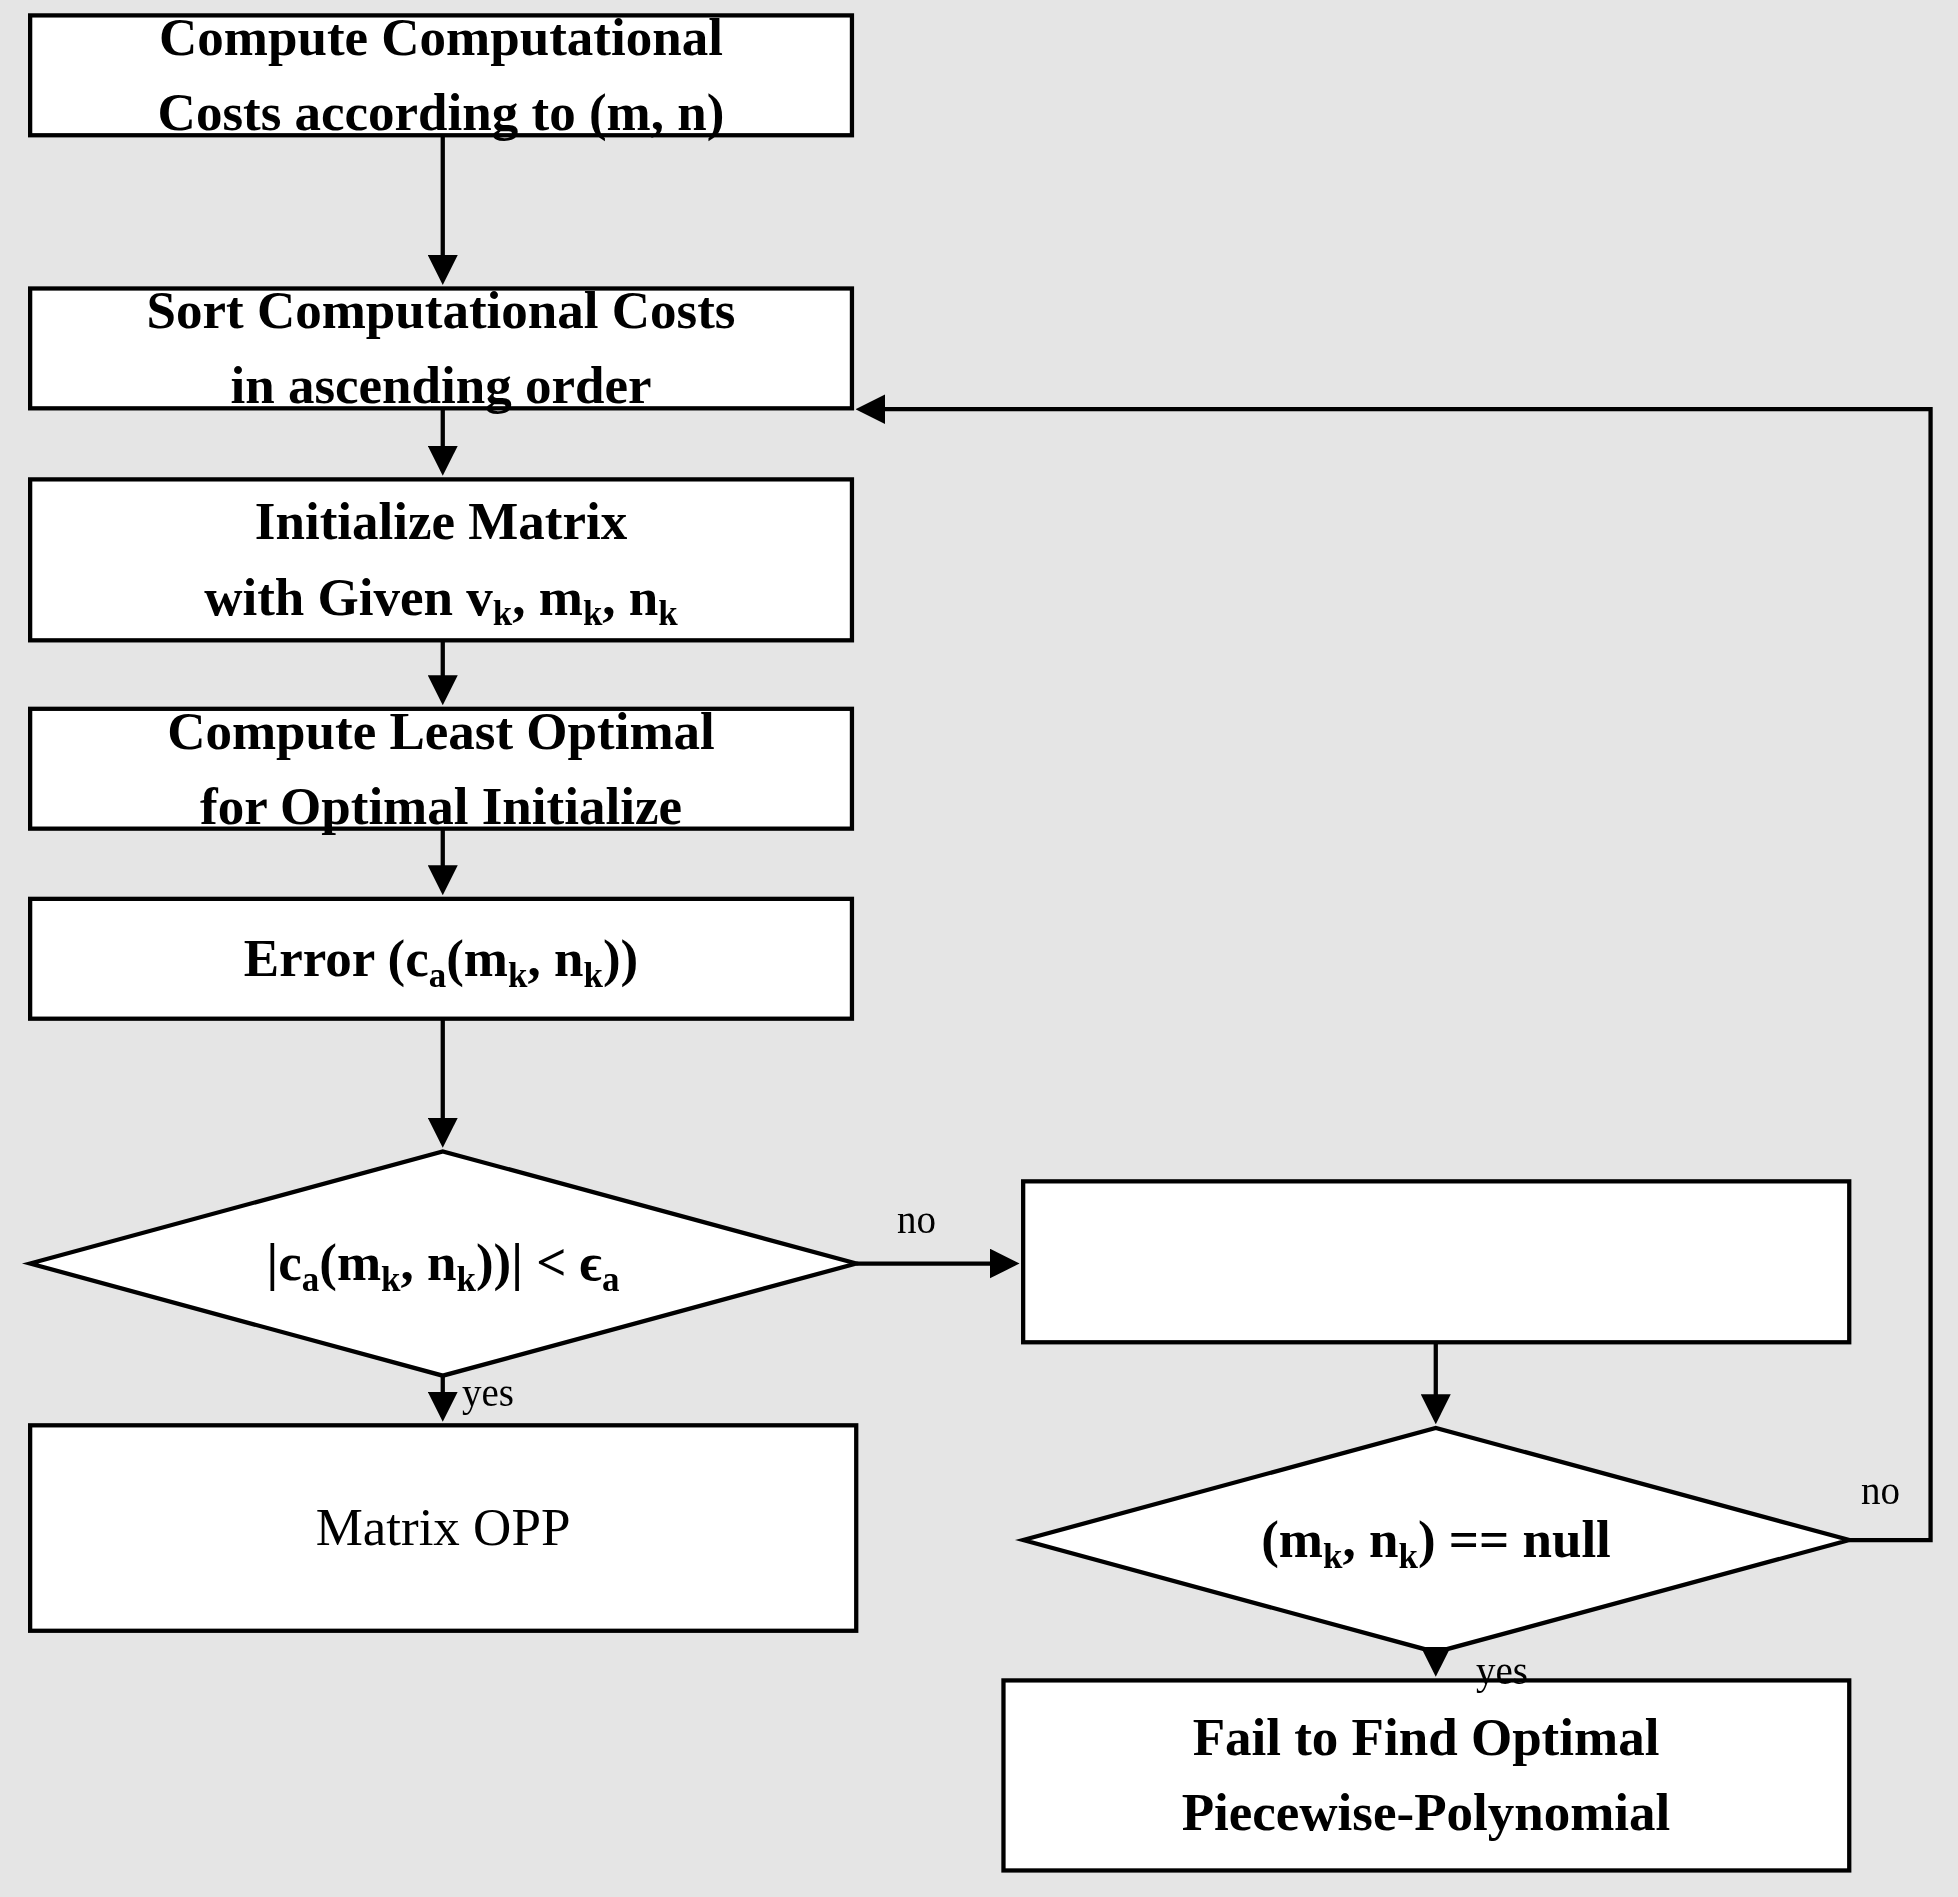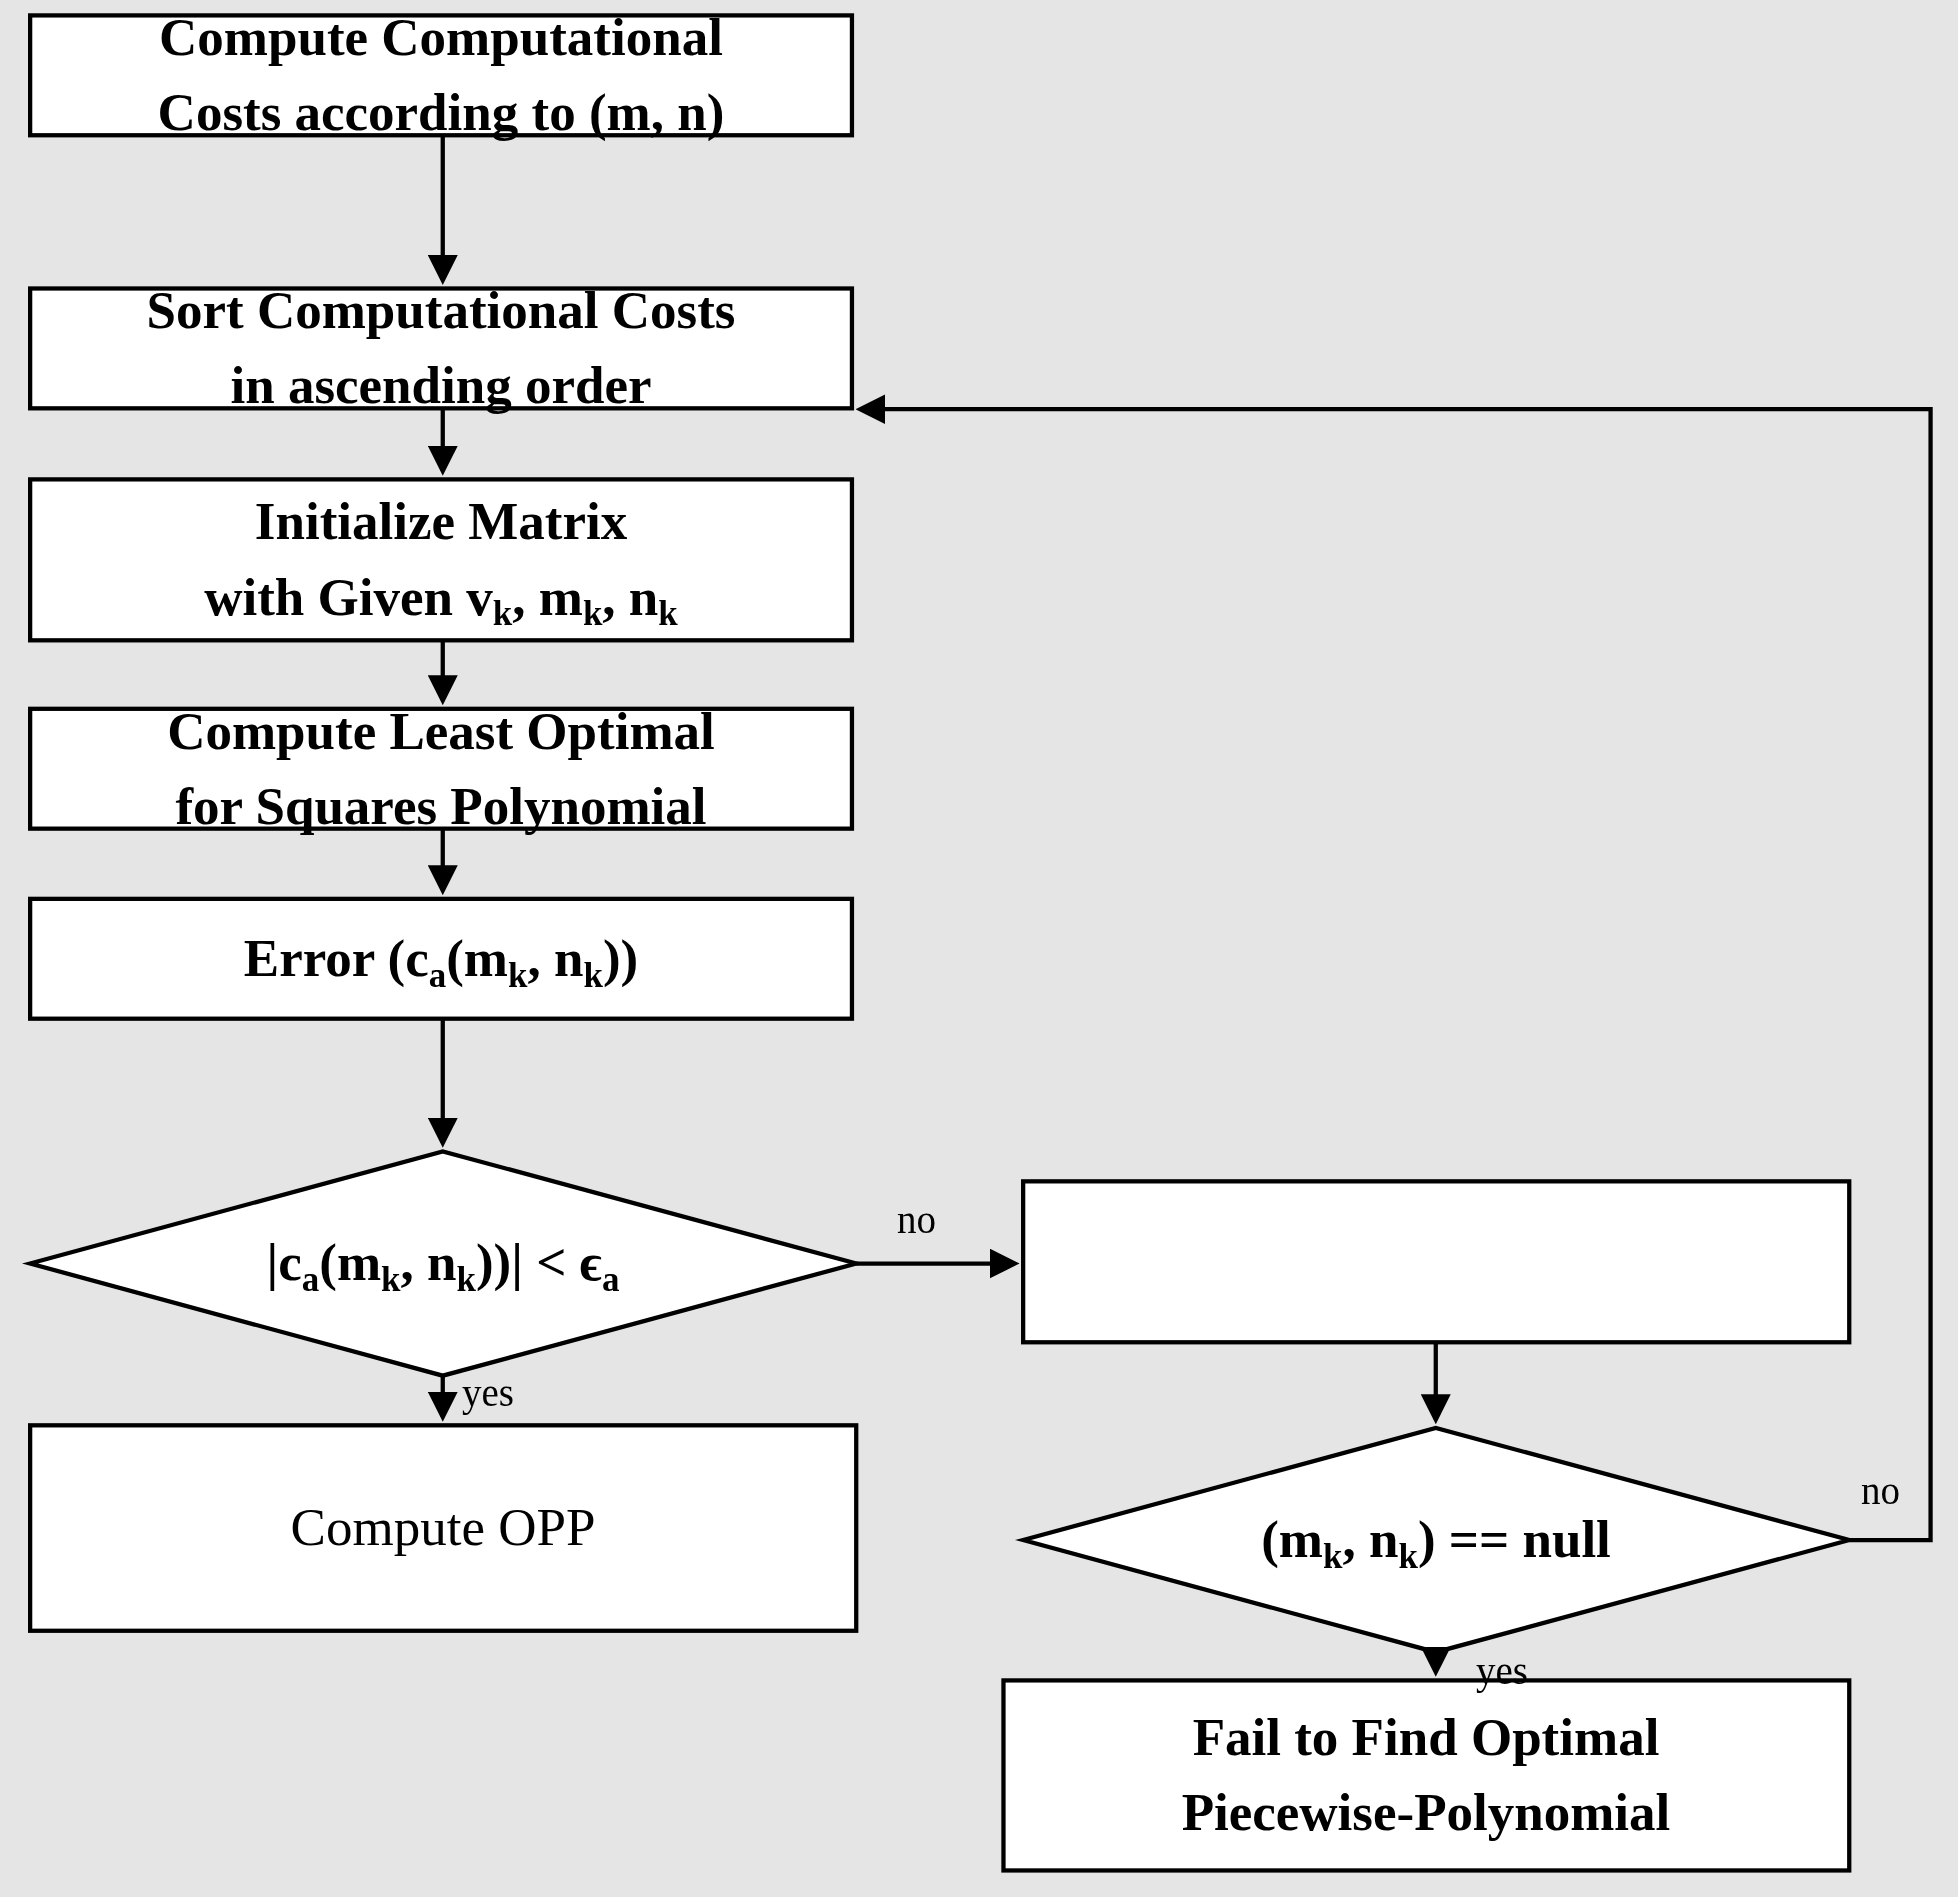--- a/index.html
+++ b/index.html
@@ -133,33 +133,33 @@
     <span class="ln">in ascending order</span>
   </div>
 
   <div class="node-label" style="left:30px; top:479px; width:822px; height:161px;">
     <span class="ln">Initialize Matrix</span>
     <span class="ln">with Given v<sub>k</sub>,&nbsp;m<sub>k</sub>,&nbsp;n<sub>k</sub></span>
   </div>
 
   <div class="node-label" style="left:30px; top:709px; width:822px; height:120px;">
     <span class="ln">Compute Least Optimal</span>
-    <span class="ln">for Squares Polynomial</span>
+    <span class="ln">for Optimal Initialize</span>
   </div>
 
   <div class="node-label" style="left:30px; top:899px; width:822px; height:120px;">
     <span class="ln">Error (c<sub>a</sub>(m<sub>k</sub>,&nbsp;n<sub>k</sub>))</span>
   </div>
 
   <div class="node-label" style="left:30px; top:1151px; width:826px; height:224px;">
     <span class="ln">|c<sub>a</sub>(m<sub>k</sub>,&nbsp;n<sub>k</sub>))| &lt; ϵ<sub>a</sub></span>
   </div>
 
   <div class="node-label" style="left:30px; top:1425px; width:826px; height:205px; font-weight:normal;">
-    <span class="ln">Compute OPP</span>
+    <span class="ln">Matrix OPP</span>
   </div>
 
 
   <div class="node-label" style="left:1023px; top:1428px; width:826px; height:224px;">
     <span class="ln">(m<sub>k</sub>,&nbsp;n<sub>k</sub>) == null</span>
   </div>
 
   <div class="node-label" style="left:1003px; top:1680px; width:846px; height:190px;align-items:center;">
     <span class="ln">Fail to Find Optimal</span>
     <span class="ln">Piecewise-Polynomial</span>

